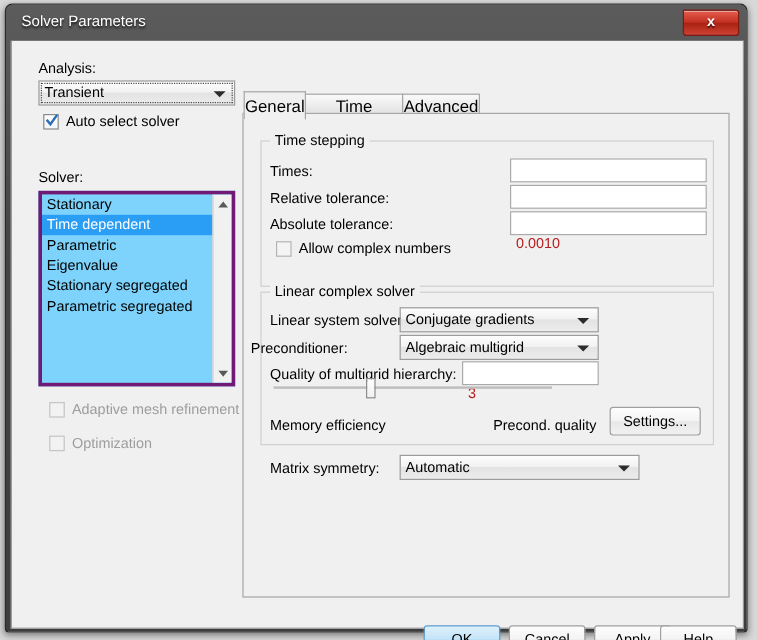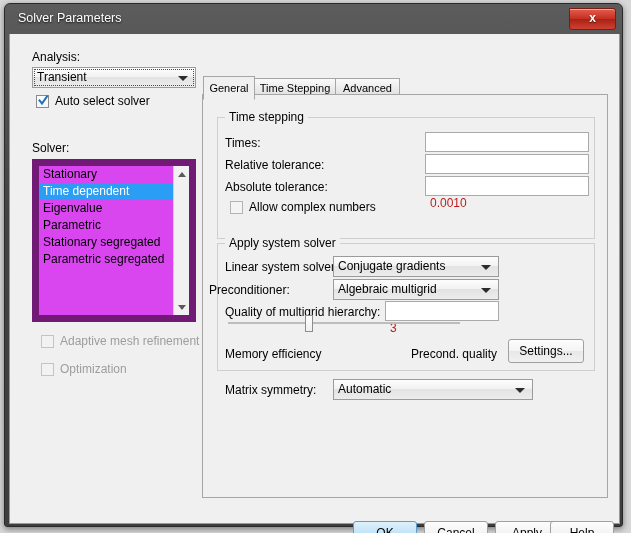--- a/index.html
+++ b/index.html
@@ -110,21 +110,21 @@
   .chk .tick {
     position: absolute; left: 2px; top: -1px;
     width: 11px; height: 13px;
   }
   .chk .txt { position: absolute; left: 19px; top: -1px; white-space: nowrap; }
 
   
   #solver-list {
     position: absolute; box-sizing: border-box;
     left: 22px; top: 125px; width: 164px; height: 163px;
-    background: #d946ef; border: 7px solid #701a75;
+    background: #7dd3fc; border: 3px solid #701a75;
     overflow: hidden;
   }
   .litem {
     height: 17px; line-height: 17px;
     padding-left: 4px; font-size: 12px; color: #000;
     white-space: nowrap; cursor: pointer;
   }
   .litem.sel { background: #2a9df4; color: #ffffff; }
   #list-scroll {
     position: absolute; right: 0; top: 0;
@@ -149,21 +149,21 @@
     position: absolute;
     left: 192px; top: 60px; width: 406px; height: 404px;
     background: #f0f0f0;
     border: 1px solid #a6a6a6;
     box-sizing: border-box;
   }
   .tab {
     position: absolute; top: 44px; height: 21px;
     box-sizing: border-box;
     line-height: 19px; text-align: center;
-    font-size: 11px; color: #000;
+    font-size: 14px; color: #000;
     border: 1px solid #a6a6a6;
     background: linear-gradient(180deg,#fafafa 0%,#eaeaea 55%,#dcdcdc 100%);
     cursor: pointer;
   }
   .tab.active {
     top: 42px; height: 24px;
     line-height: 22px;
     background: #f0f0f0;
     border-bottom: 1px solid #f0f0f0;
     z-index: 3;
@@ -234,22 +234,22 @@
       </svg>
       <span class="txt">Auto select solver</span>
     </div>
 
     <div class="lbl" style="left:22px; top:107px;">Solver:</div>
 
     <div id="solver-list">
       <div>
         <div class="litem">Stationary</div>
         <div class="litem sel">Time dependent</div>
+        <div class="litem">Parametric</div>
         <div class="litem">Eigenvalue</div>
-        <div class="litem">Parametric</div>
         <div class="litem">Stationary segregated</div>
         <div class="litem">Parametric segregated</div>
       </div>
       <div id="list-scroll">
         <div class="sb-arrow up">
             <span class="tri-up"></span>
           </div>
         <div class="sb-arrow down">
             <span class="tri-dn"></span>
           </div>
@@ -290,21 +290,21 @@
       <div class="tinput" style="left:222px; top:81px; width:164px;">
         <span class="val">0.0010</span>
       </div>
 
       <div class="chk" style="left:27px; top:106px;">
         <span class="box" style="background:#f4f4f4;border-color:#b4b4b4;"></span>
         <span class="txt">Allow complex numbers</span>
       </div>
 
       <div class="group" style="left:14px; top:148px; width:378px; height:128px;">
-        <span class="group-title">Apply system solver</span>
+        <span class="group-title">Linear complex solver</span>
       </div>
 
       <div class="lbl" style="left:22px; top:165px;">Linear system solver:</div>
       <div class="combo" style="left:130px; top:161px; width:166px;">
         <span class="val">Conjugate gradients</span>
         <span class="arw"></span>
       </div>
 
       <div class="lbl" style="left:6px; top:188px;text-align:right;">Preconditioner:</div>
       <div class="combo" style="left:130px; top:184px; width:166px;">

